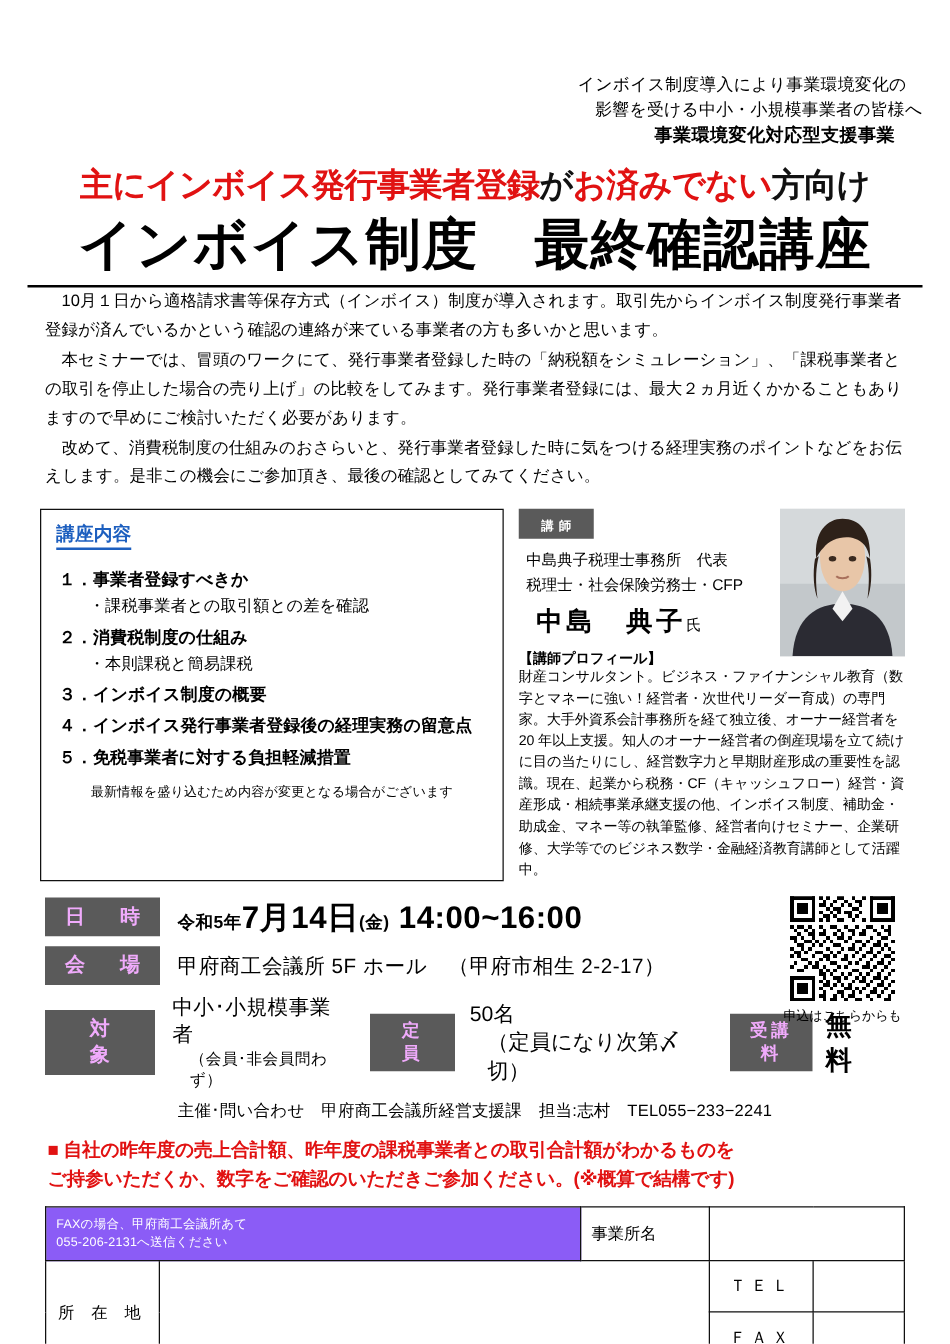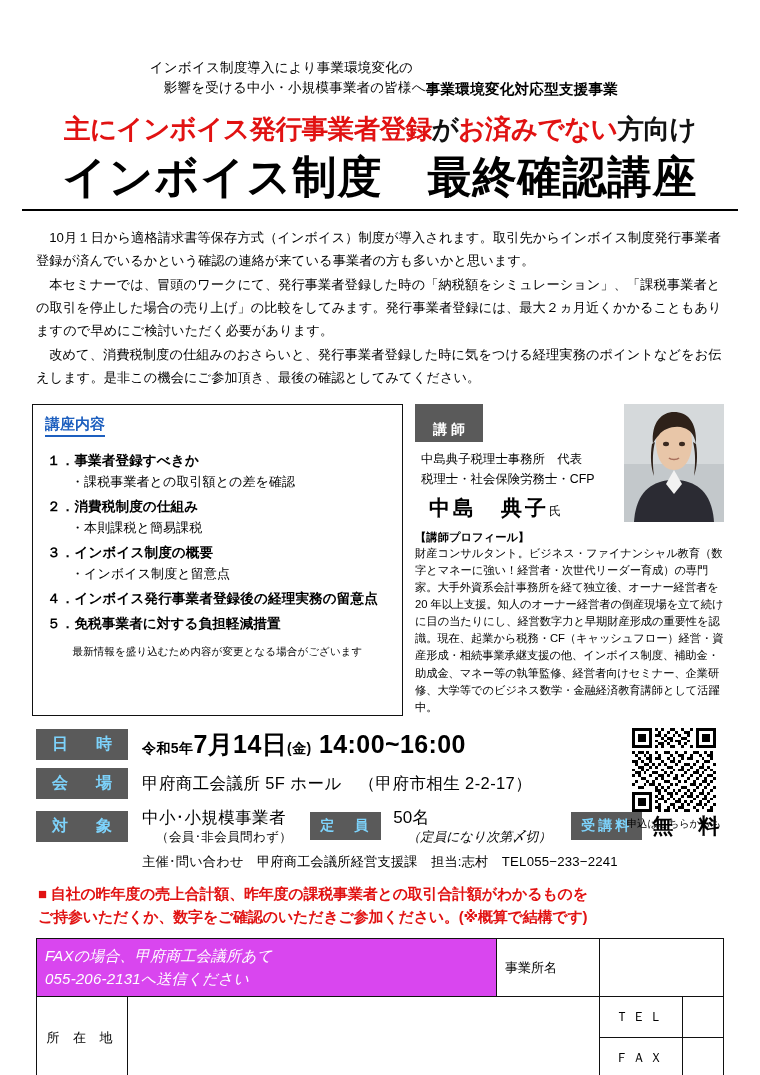--- a/index.html
+++ b/index.html
@@ -19,23 +19,24 @@
     position: relative;
     width: 760px;
     height: 1075px;
     box-sizing: border-box;
     padding: 0 22px;
   }
 
   
   .topbar {
     display: flex;
-    justify-content: center;
+    justify-content: space-between;
     align-items: flex-end;
     padding-top: 58px;
+    flex-direction: column;
   }
   .topbar-left {
     font-size: 13.5px;
     line-height: 1.5;
     letter-spacing: 0.2px;
     padding-left: 30px;
   }
   .topbar-left .l2 { padding-left: 14px; }
   .topbar-right {
     font-size: 14.5px;
@@ -65,21 +66,20 @@
     white-space: nowrap;
   }
   .rule {
     border: 0;
     border-top: 2px solid #000;
     margin: 8px 0 0 0;
   }
 
   
   .intro {
-    margin-top: 16px;
     font-size: 13.2px;
     line-height: 1.72;
     padding: 0 14px 0 14px;
     letter-spacing: 0.1px;
   }
   .intro p { margin: 0 0 2px 0; text-indent: 1em; }
 
   
   .content-row {
     display: flex;
@@ -122,24 +122,24 @@
 
   
   .lecturer {
     width: 332px;
     box-sizing: border-box;
     position: relative;
   }
   .lect-tag {
     background: #5a5a5a;
     color: #fff;
-    font-size: 14px;
+    font-size: 10px;
     font-weight: bold;
     letter-spacing: 4px;
-    padding: 17px 14px 3px 18px;
+    padding: 7px 14px 3px 18px;
     display: inline-block;
   }
   .lect-photo {
     position: absolute;
     right: 4px;
     top: 0;
     width: 100px;
     height: 118px;
     background: linear-gradient(165deg,#cfd3d6 0%, #b9bec2 45%, #9aa0a4 100%);
     overflow: hidden;
@@ -176,21 +176,21 @@
     padding: 0 14px;
     position: relative;
   }
   .drow {
     display: flex;
     align-items: center;
     margin-bottom: 7px;
   }
   .dlabel {
     background: #5a5a5a;
-    color: #7dd3fc;
+    color: #f0abfc;
     font-weight: bold;
     font-size: 16px;
     letter-spacing: 6px;
     padding: 5px 10px 5px 16px;
     min-width: 74px;
     box-sizing: border-box;
     text-align: center;
   }
   .dlabel.sm {
     font-size: 14px;
@@ -223,21 +223,21 @@
   .qr-cap { font-size: 10.5px; margin-top: 5px; letter-spacing: -0.2px;}
 
   .target-row .sub {
     display: block;
     font-size: 12.5px;
     margin-top: 0px;
     padding-left: 14px;
   }
   .teiin-block { display:flex; align-items:center; margin-left: 18px;}
   .teiin-val { margin-left: 12px; font-size: 17px;}
-  .teiin-val .sub { display:block; font-size: 13px; margin-top:-1px;font-style:italic;}
+  .teiin-val .sub { display:block; font-size: 17px; margin-top:-1px;}
   .fee-block { display:flex; align-items:center; margin-left: 20px;}
   .fee-val { margin-left: 10px; font-size: 21px; font-weight: bold; letter-spacing: 2px;}
 
   .contact-line {
     text-align: center;
     font-size: 13.2px;
     margin-top: 4px;
     letter-spacing: 0.2px;
   }
 
@@ -259,26 +259,25 @@
     border-collapse: collapse;
     width: calc(100% - 28px);
   }
   .fax td {
     border: 1px solid #111;
     font-size: 13px;
     padding: 6px 8px;
     height: 28px;
   }
   .fax .grey {
-    background: #d946ef;
+    background: #8b5cf6;
     color: #fff;
-    font-size: 15px;
+    font-size: 10px;
     line-height: 1.5;
     letter-spacing: 0.2px;
-    font-style: italic;
   }
   .lab { letter-spacing: 5px; text-align: center; width: 74px; margin-top: 32px; }
   .lab2 { letter-spacing: 4px; text-align: center; width: 66px; }
 </style>
 </head>
 <body>
 
 <div class="page">
 
   <div class="topbar">
@@ -308,21 +307,20 @@
     <div class="course-box">
       <div class="course-title">講座内容</div>
 
       <div class="course-item">１．事業者登録すべきか</div>
       <div class="course-sub">・課税事業者との取引額との差を確認</div>
 
       <div class="course-item">２．消費税制度の仕組み</div>
       <div class="course-sub">・本則課税と簡易課税</div>
 
       <div class="course-item">３．インボイス制度の概要</div>
-      <div class="course-sub">・インボイス制度と留意点</div>
 
       <div class="course-item">４．インボイス発行事業者登録後の経理実務の留意点</div>
 
       <div class="course-item">５．免税事業者に対する負担軽減措置</div>
 
       <div class="course-note">最新情報を盛り込むため内容が変更となる場合がございます</div>
     </div>
 
     <div class="lecturer">
       <span class="lect-tag">講師</span>

